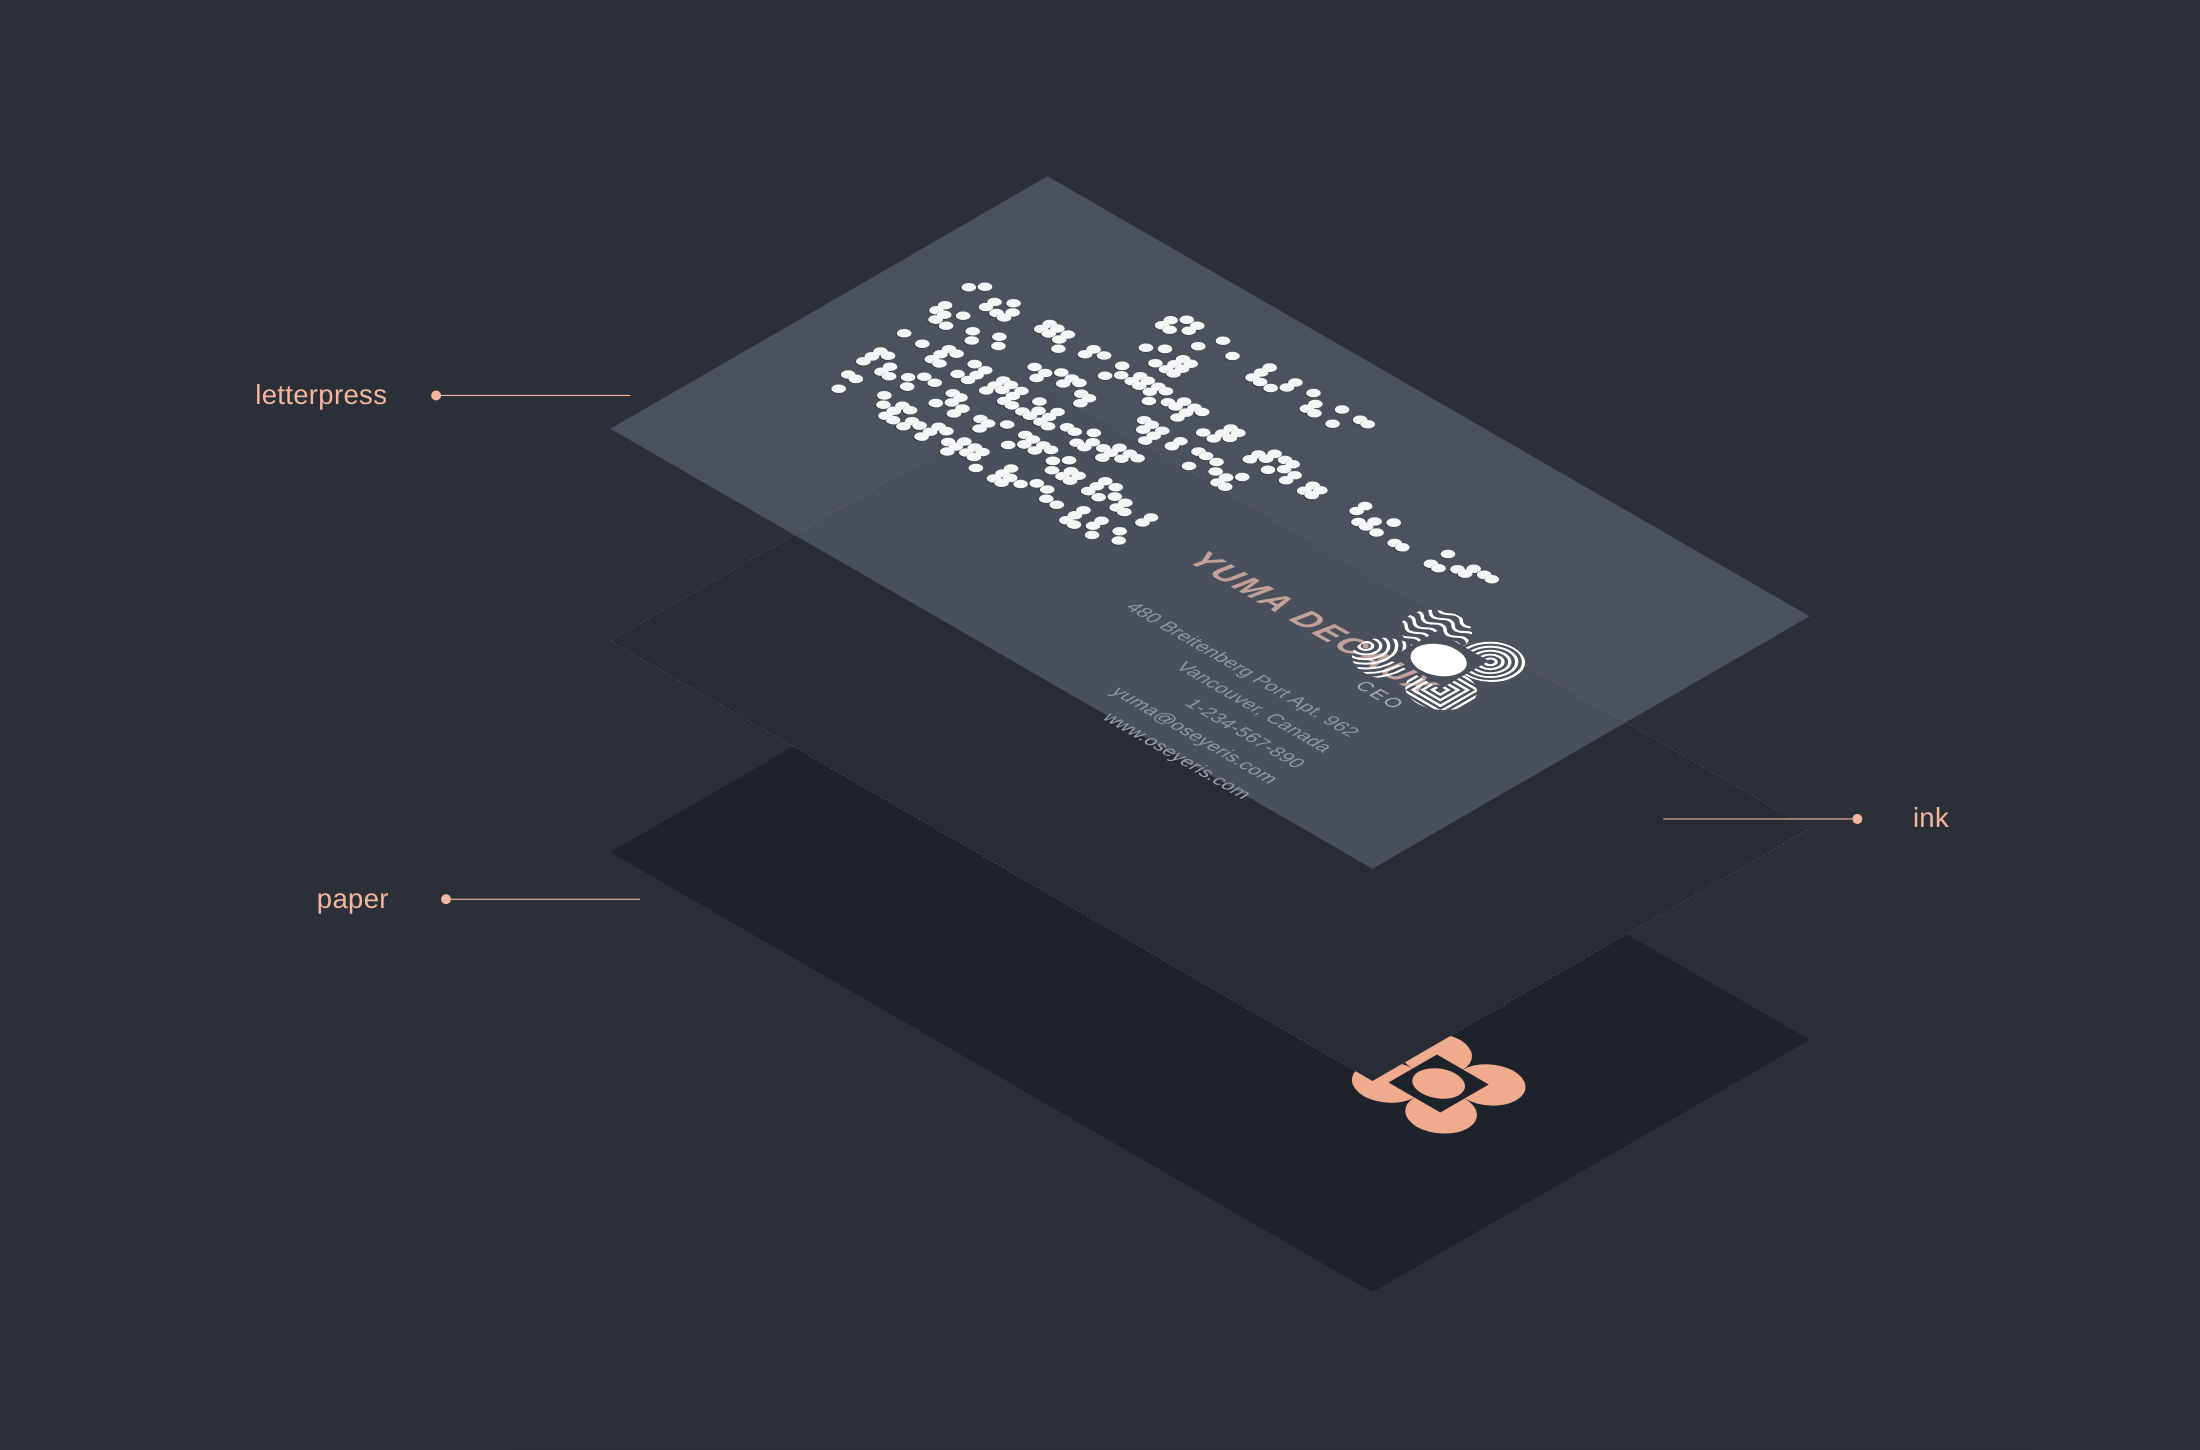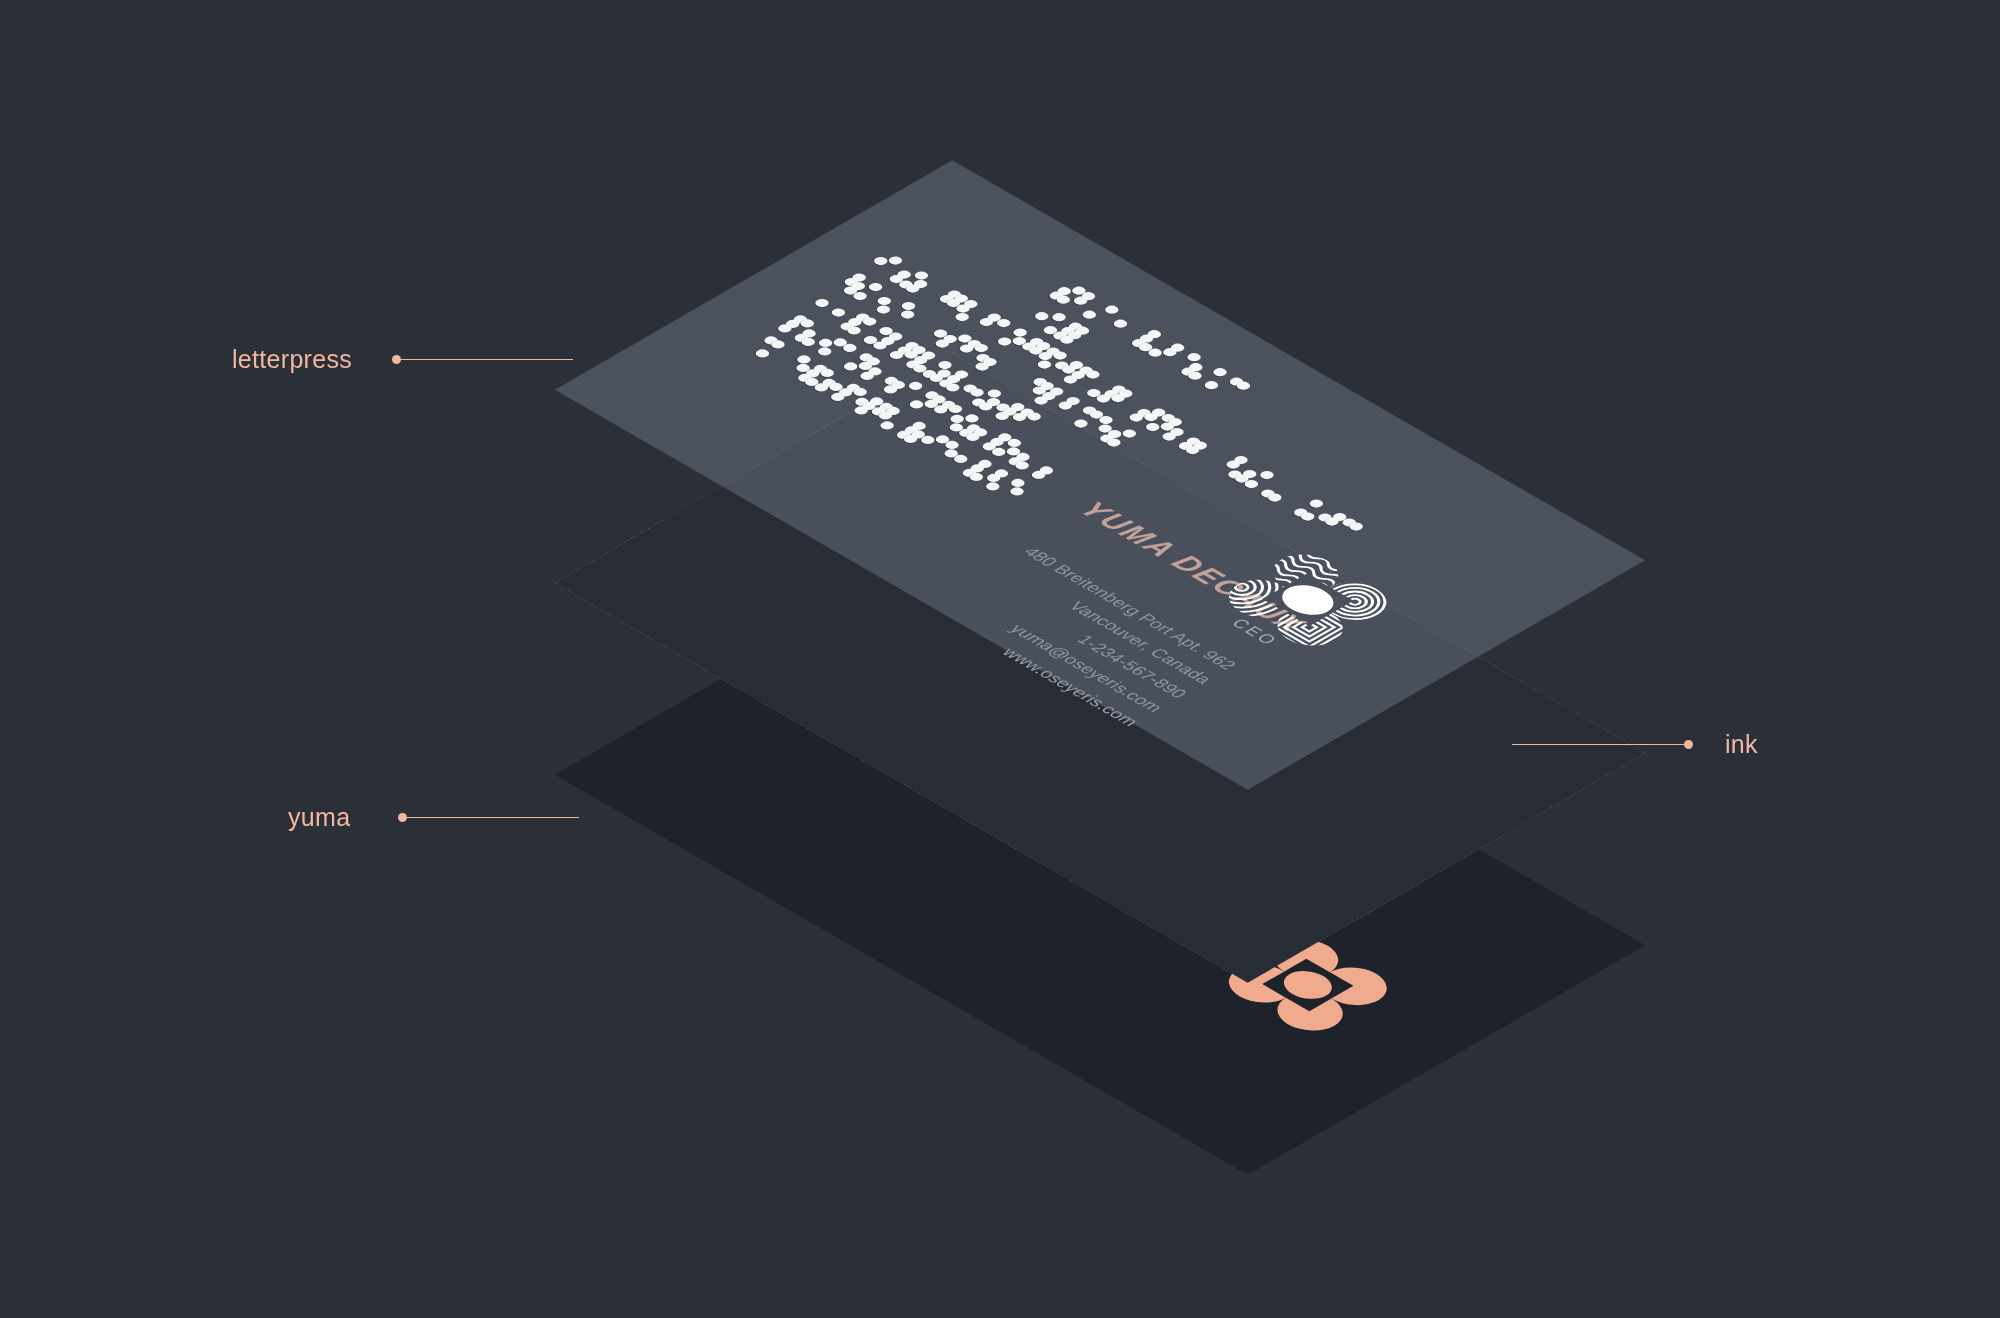--- a/index.html
+++ b/index.html
@@ -25,21 +25,21 @@
   #annot-letterpress{left:232px;top:345px;}
   #annot-letterpress .lbl{margin-right:40px;}
   #annot-letterpress .line{width:172px;margin-left:0;}
 
   #annot-paper{left:288px;top:803px;}
   #annot-paper .lbl{margin-right:48px;}
   #annot-paper .line{width:172px;}
 
   #annot-ink{left:1512px;top:730px;}
   #annot-ink .line{width:172px;}
-  #annot-ink .lbl{margin-left:32px;}
+  #annot-ink .lbl{margin-left:46px;}
 
   
   .layer{
     position:absolute;
     width:800px;height:460px;
     transform-origin:50% 50%;
     
     transform:rotate(30deg) skewX(-30deg) scaleY(.864);
   }
 
@@ -481,21 +481,21 @@
     </div>
   </div>
 
   <div class="annot" id="annot-letterpress">
     <span class="lbl">letterpress</span>
     <span class="dot"></span>
     <span class="line"></span>
   </div>
 
   <div class="annot" id="annot-paper">
-    <span class="lbl">yuma</span>
+    <span class="lbl">paper</span>
     <span class="dot"></span>
     <span class="line"></span>
   </div>
 
   <div class="annot" id="annot-ink">
     <span class="line"></span>
     <span class="dot"></span>
     <span class="lbl">ink</span>
   </div>
 

